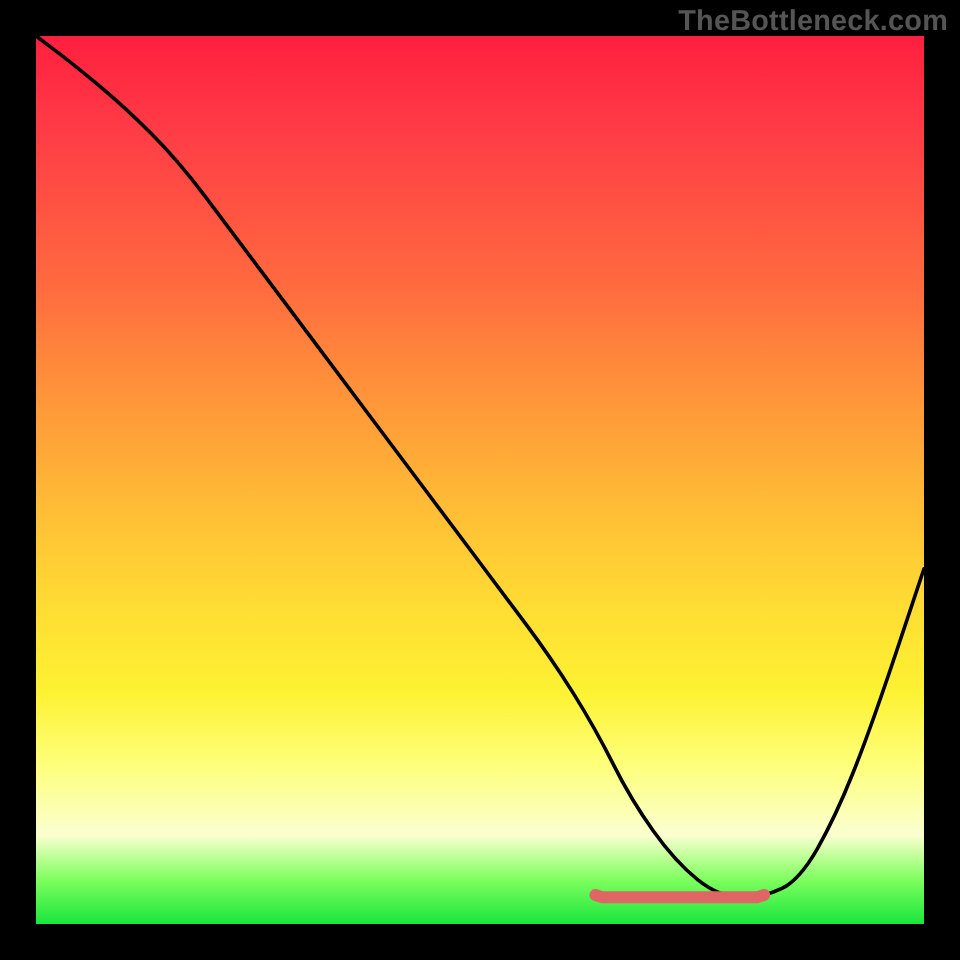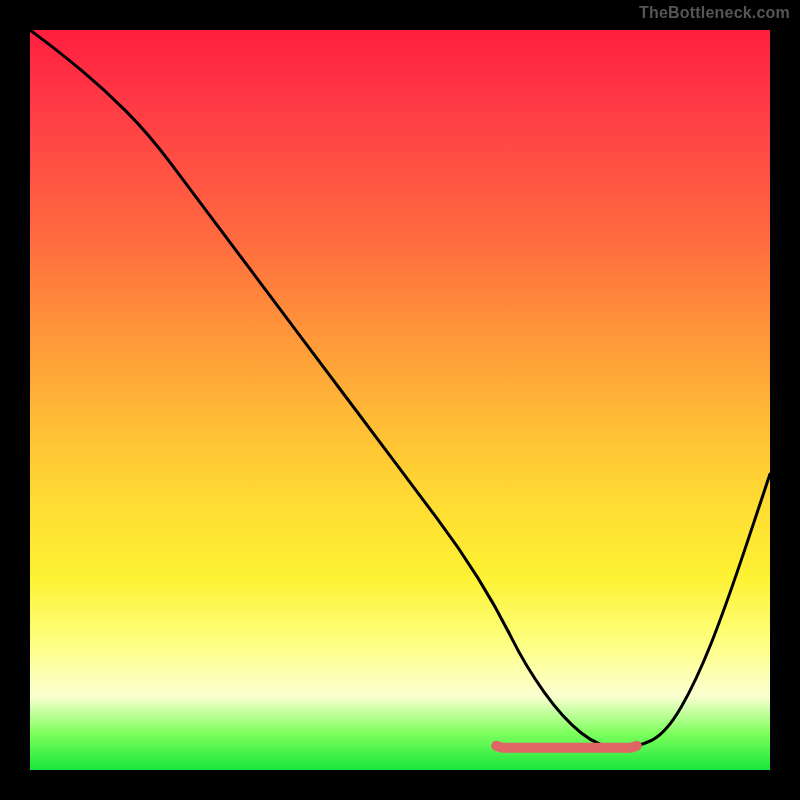--- a/index.html
+++ b/index.html
@@ -15,21 +15,21 @@
     position: relative;
     width: 800px;
     height: 800px;
     background: #000;
   }
   .watermark {
     position: absolute;
     top: 4px;
     right: 10px;
     color: #555;
-    font-size: 16px;
+    font-size: 24px;
     font-weight: 600;
     letter-spacing: 0.2px;
     user-select: none;
   }
   .plot-outer {
     position: absolute;
     left: 30px;
     top: 30px;
     width: 740px;
     height: 740px;

